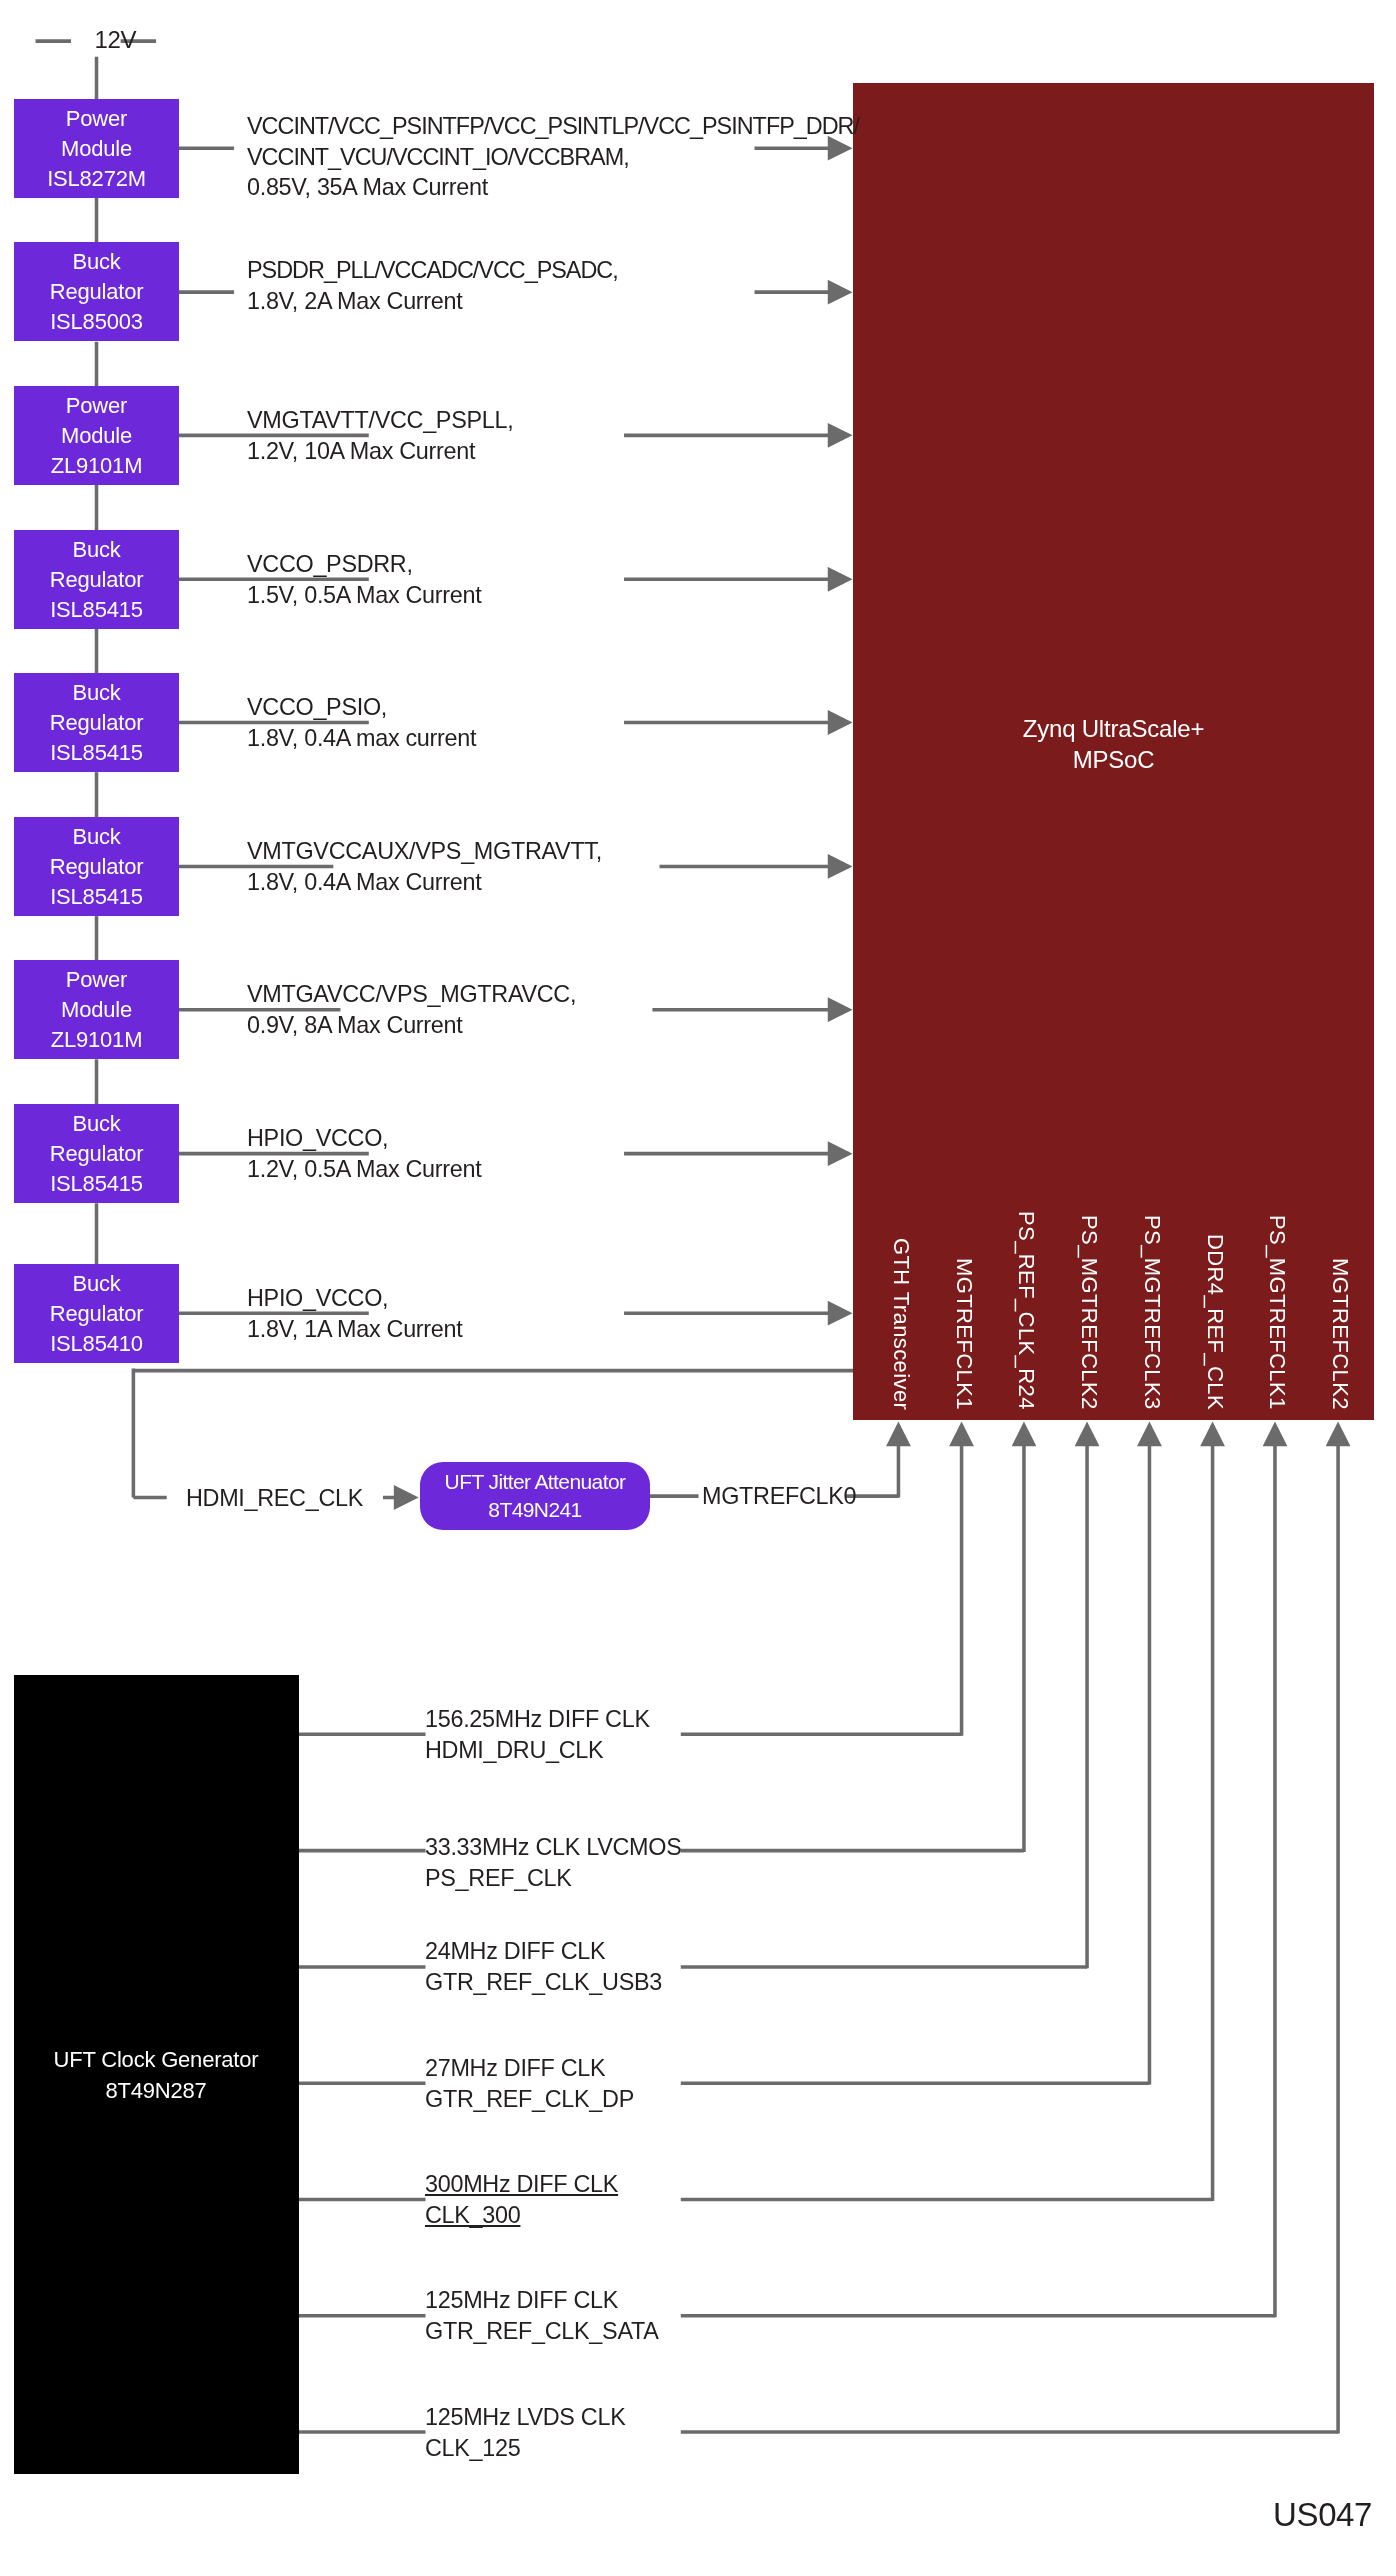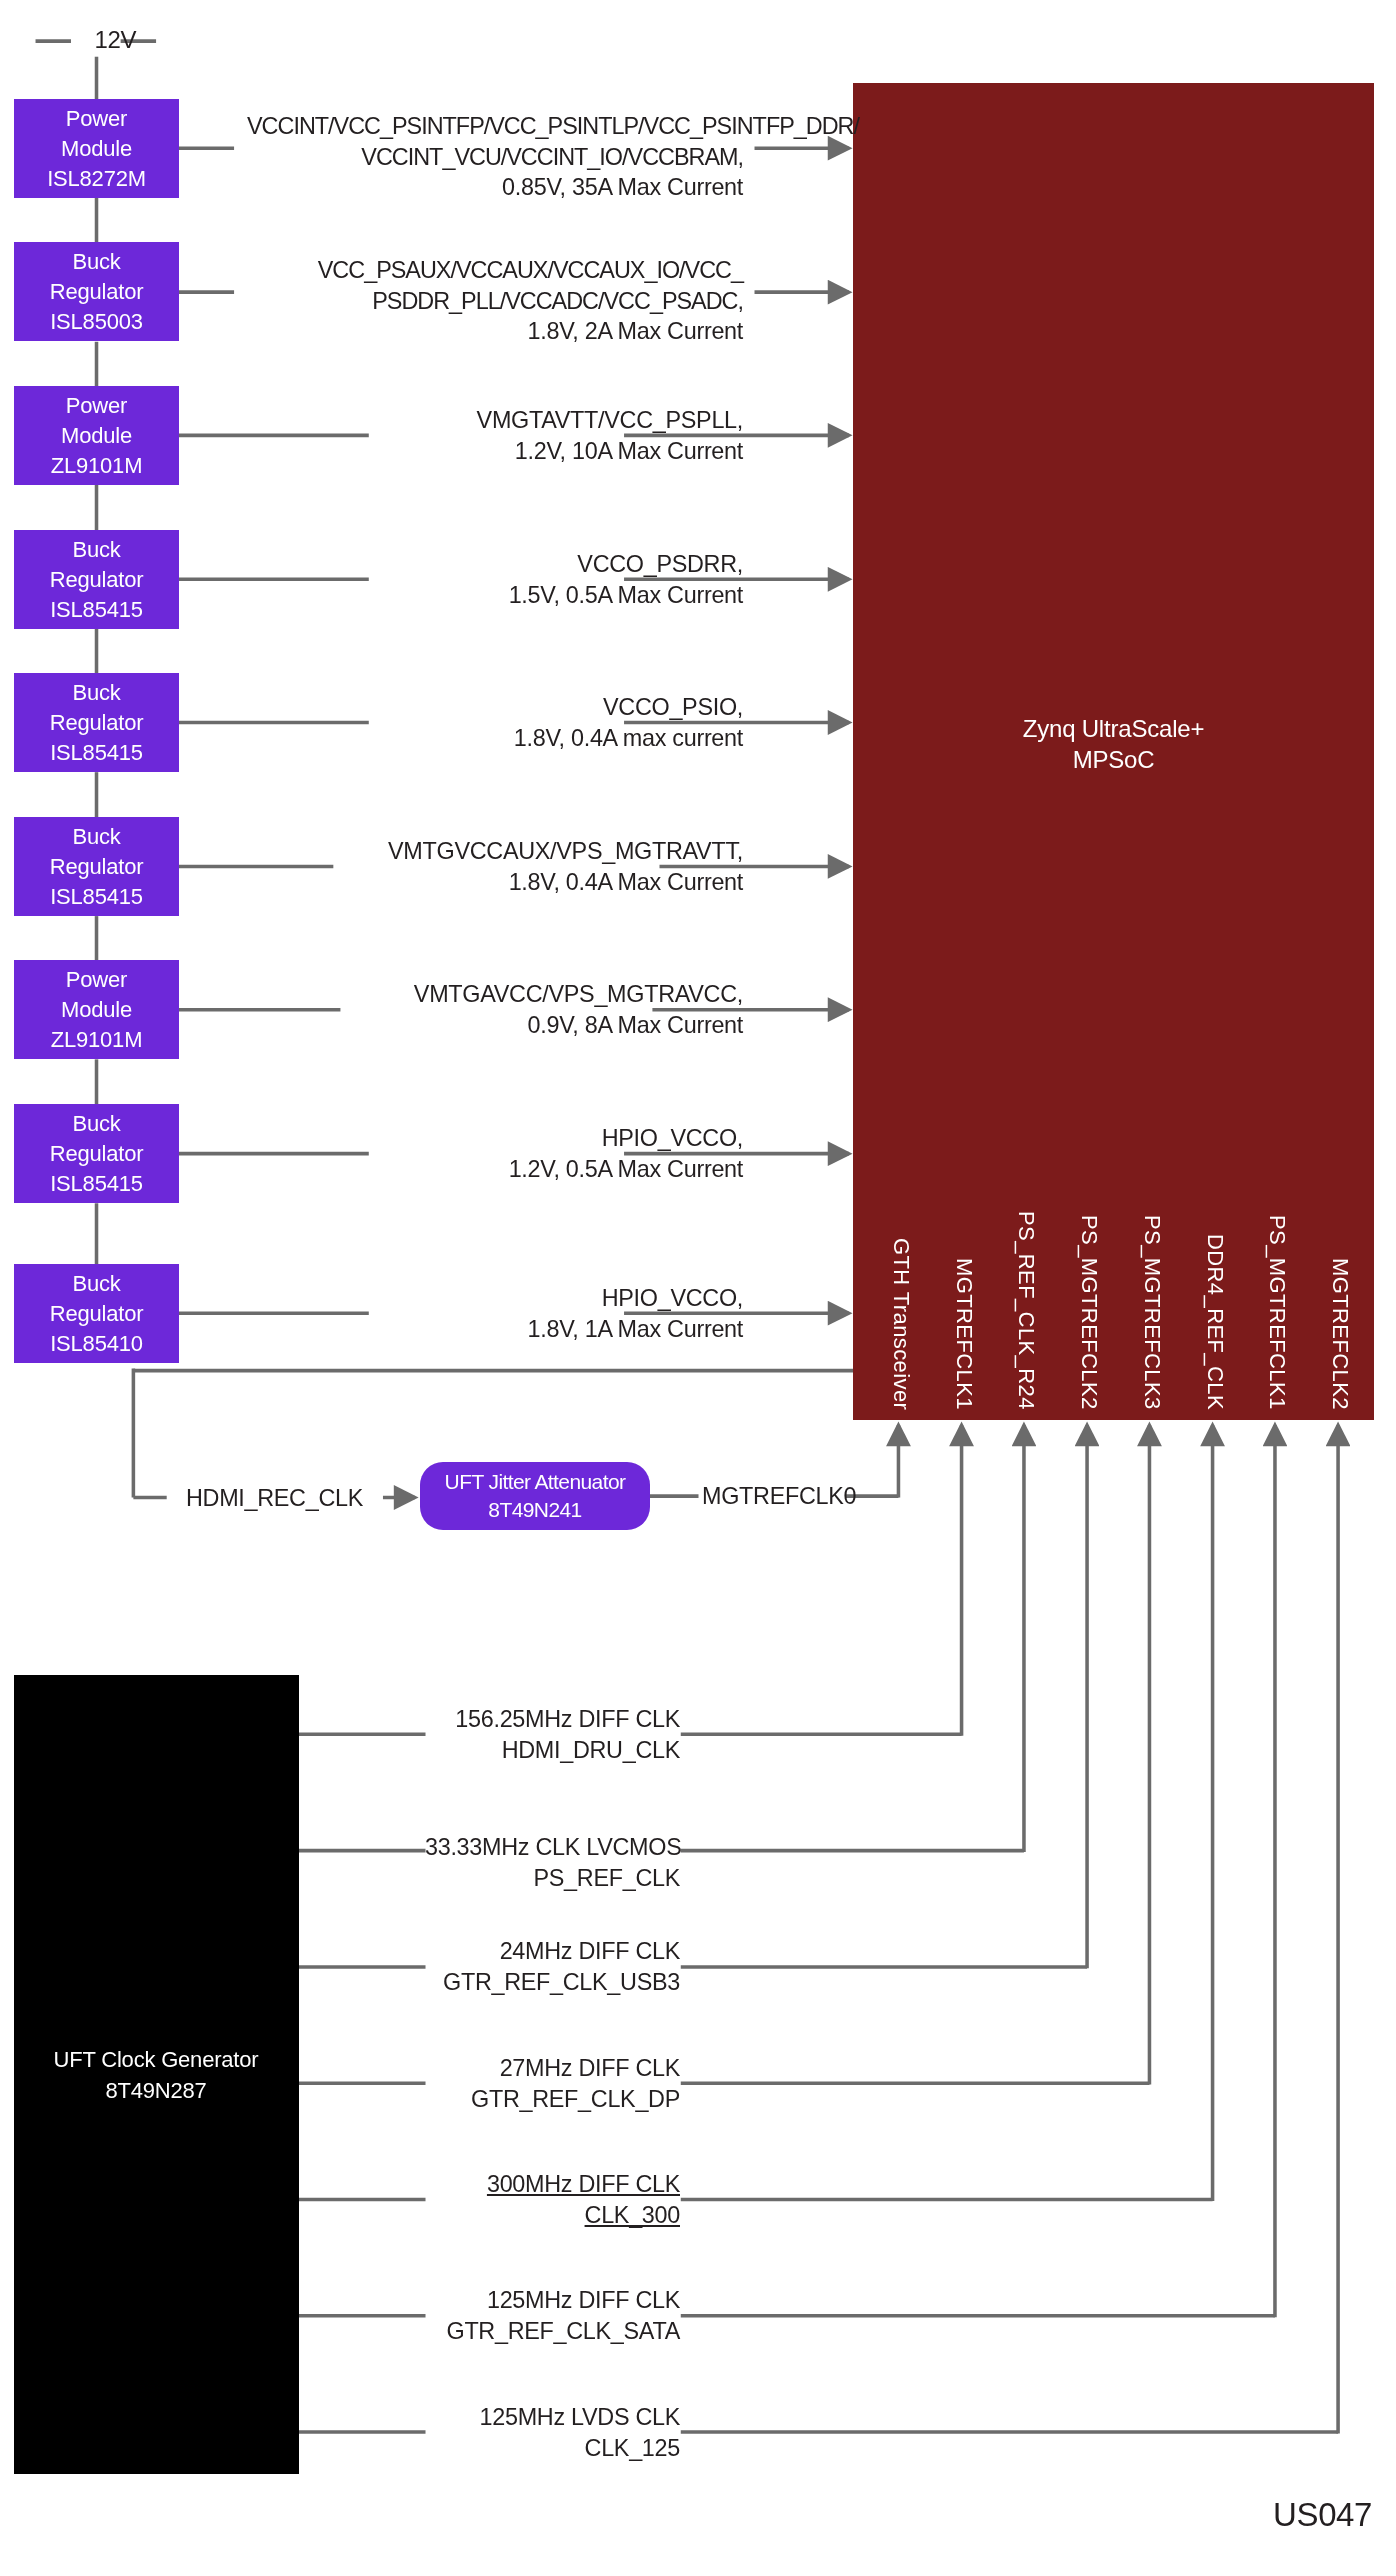--- a/index.html
+++ b/index.html
@@ -18,21 +18,21 @@
     display:flex;flex-direction:column;align-items:center;justify-content:center;
     text-align:center;font-size:22px;line-height:31px;letter-spacing:-0.2px;white-space:nowrap;
   }
   .mpsoc{position:absolute;left:853px;top:83px;width:521px;height:1337px;background:#7C1B1B;}
   .mpsoc-name{
     position:absolute;left:853px;top:714px;width:521px;height:61px;
     display:flex;flex-direction:column;align-items:center;justify-content:center;
     color:#ffffff;font-size:24px;line-height:30.5px;text-align:center;letter-spacing:-0.2px;
   }
   .rail{
-    position:absolute;text-align:right;font-size:23.4px;line-height:30.5px;
+    position:absolute;text-align:left;font-size:23.4px;line-height:30.5px;
     letter-spacing:-0.3px;white-space:nowrap;color:#231F20;
   }
   .rail .tight{letter-spacing:-1px;}
   .pin{
     position:absolute;writing-mode:vertical-rl;color:#ffffff;font-size:22px;
     letter-spacing:0.4px;white-space:nowrap;width:28px;text-align:right;
   }
   .inline-label{
     position:absolute;font-size:23.4px;line-height:30px;letter-spacing:-0.3px;
     text-align:center;white-space:nowrap;color:#231F20;
@@ -201,21 +201,20 @@
     <div>Regulator</div>
     <div>ISL85410</div>
   </div>
 
   <div class="rail" style="left:247px;top:111px;width:496px;">
     <div class="tight">VCCINT/VCC_PSINTFP/VCC_PSINTLP/VCC_PSINTFP_DDR/</div>
     <div class="tight">VCCINT_VCU/VCCINT_IO/VCCBRAM,</div>
     <div>0.85V, 35A Max Current</div>
   </div>
   <div class="rail" style="left:247px;top:255px;width:496px;">
-    <div class="tight">VCC_PSAUX/VCCAUX/VCCAUX_IO/VCC_</div>
     <div class="tight">PSDDR_PLL/VCCADC/VCC_PSADC,</div>
     <div>1.8V, 2A Max Current</div>
   </div>
   <div class="rail" style="left:247px;top:405px;width:496px;">
     <div>VMGTAVTT/VCC_PSPLL,</div>
     <div>1.2V, 10A Max Current</div>
   </div>
   <div class="rail" style="left:247px;top:549px;width:496px;">
     <div>VCCO_PSDRR,</div>
     <div>1.5V, 0.5A Max Current</div>

